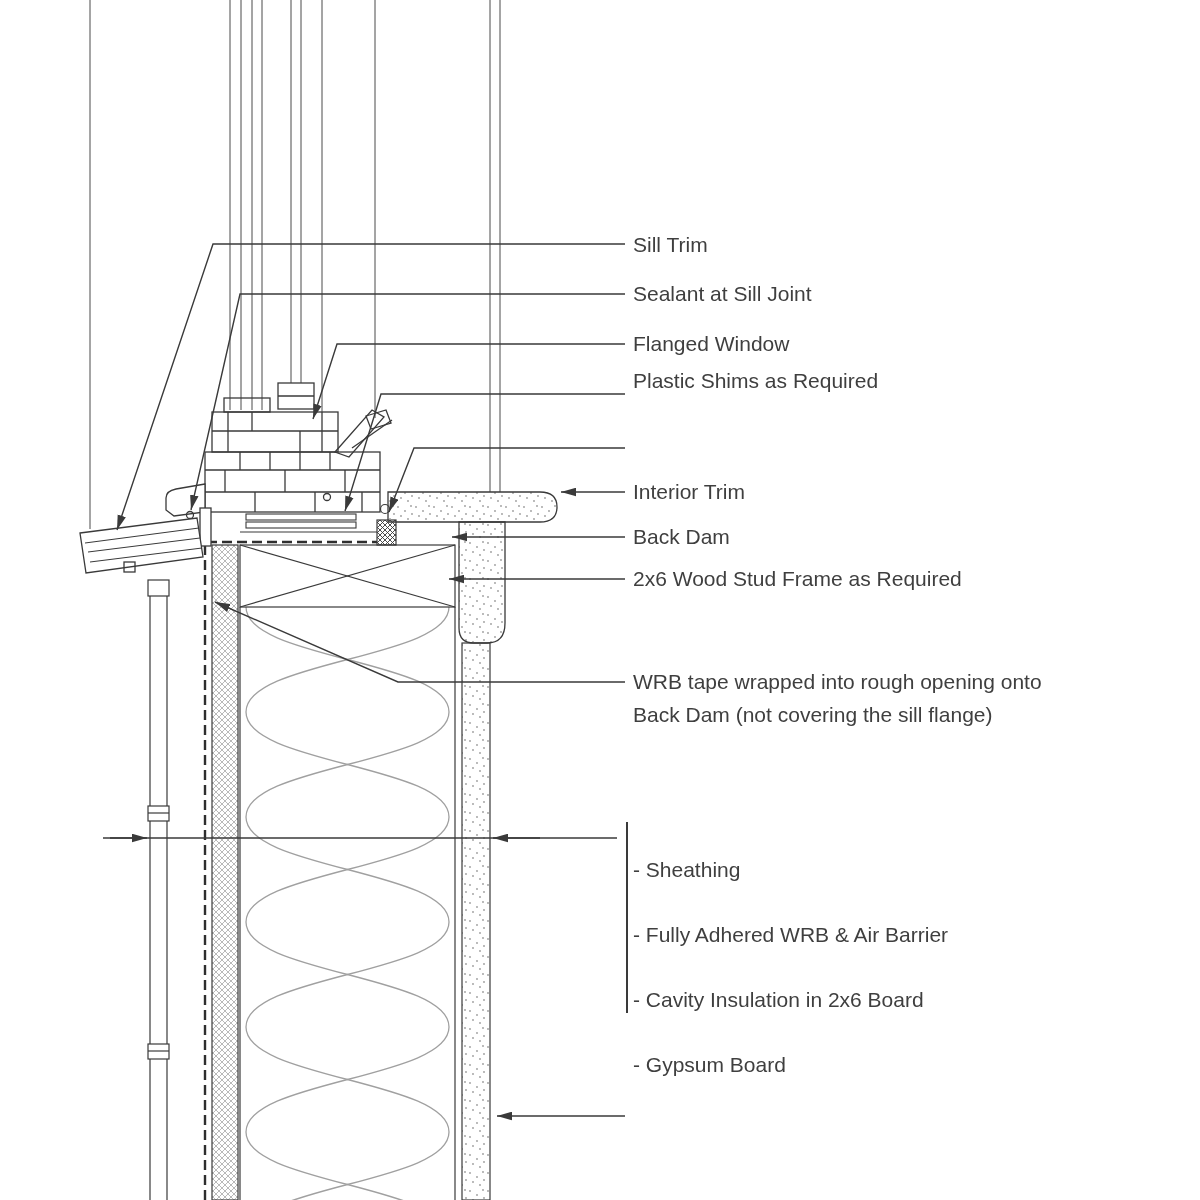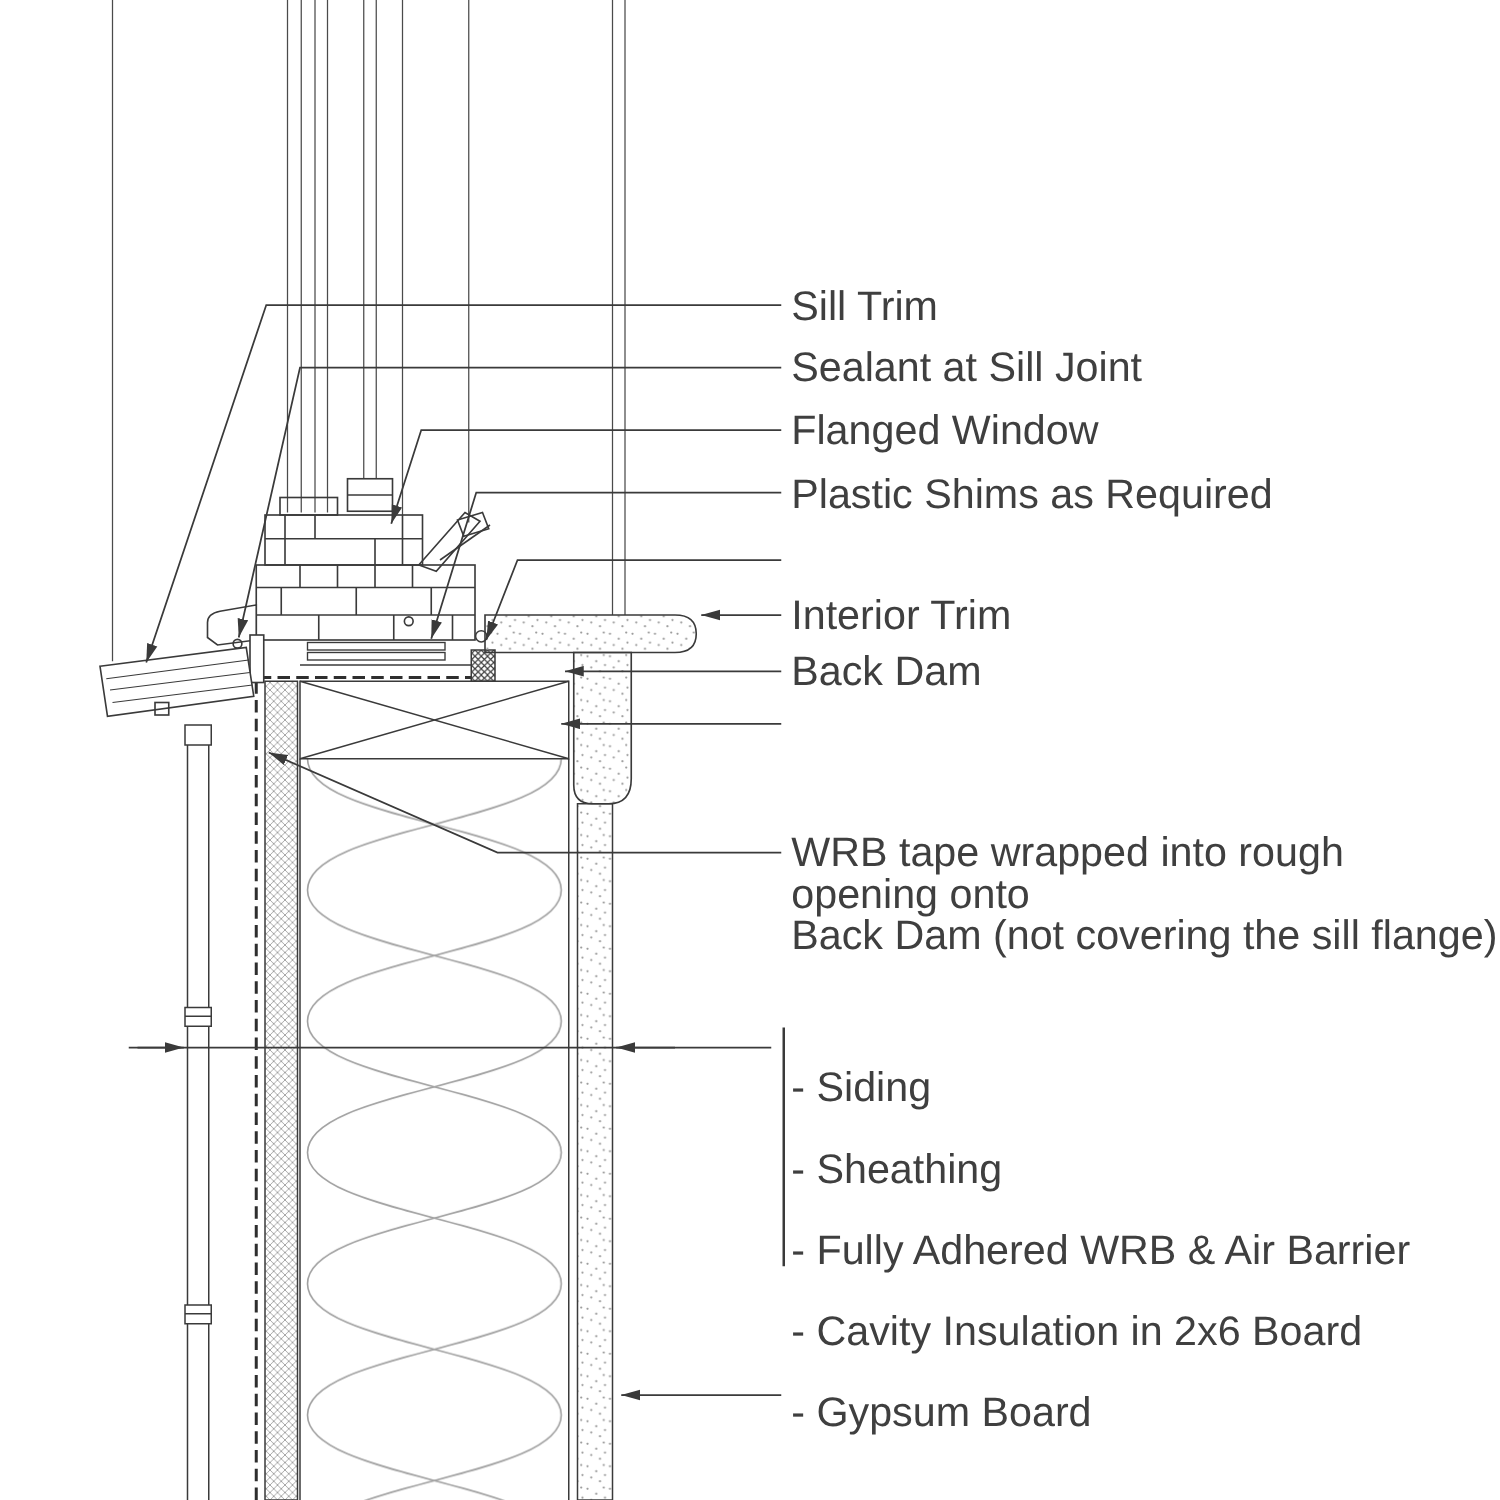--- a/index.html
+++ b/index.html
@@ -2,21 +2,21 @@
 <html><head>
 <meta charset="utf-8">
 <style>
   html,body{margin:0;padding:0;background:#ffffff;}
   .canvas{position:relative;width:1200px;height:1200px;background:#ffffff;overflow:hidden;}
   .canvas svg{position:absolute;left:0;top:0;}
   .lbl{
     position:absolute;
     left:633px;
     font-family:"Liberation Sans", sans-serif;
-    font-size:33px;
+    font-size:21px;
     line-height:33px;
     color:#3f3f3f;
     white-space:pre-line;
   }
   .lbl.list{line-height:32.4px;}
 </style>
 </head>
 <body>
 
 <div class="canvas">
@@ -166,28 +166,28 @@
       <polyline points="110,838 147,838" marker-end="url(#arrow)"></polyline>
       <polyline points="540,838 493,838" marker-end="url(#arrow)"></polyline>
       <line x1="627" y1="822" x2="627" y2="1013" stroke-width="2"></line>
       <polyline points="625,1116 497,1116" marker-end="url(#arrow)"></polyline>
     </g>
   </svg>
 
   <div class="lbl" style="top:228px">Sill Trim</div>
   <div class="lbl" style="top:277px">Sealant at Sill Joint</div>
   <div class="lbl" style="top:327px">Flanged Window</div>
-  <div class="lbl" style="top:378px">Plastic Shims as Required</div>
+  <div class="lbl" style="top:364px">Plastic Shims as Required</div>
   <div class="lbl" style="top:475px">Interior Trim</div>
   <div class="lbl" style="top:520px">Back Dam</div>
+  <div class="lbl" style="top:562px">2x6 Wood Stud Frame as Required</div>
   <div class="lbl" style="top:665px">WRB tape wrapped into rough opening onto
 Back Dam (not covering the sill flange)</div>
 
   <div class="lbl list" style="top:822px">
-    <div>- Siding</div>
     <div>- Sheathing</div>
     <div>- Fully Adhered WRB &amp; Air Barrier</div>
     <div>- Cavity Insulation in 2x6 Board</div>
     <div>- Gypsum Board</div>
   </div>
 
 
 </div>
 
 </body></html>

